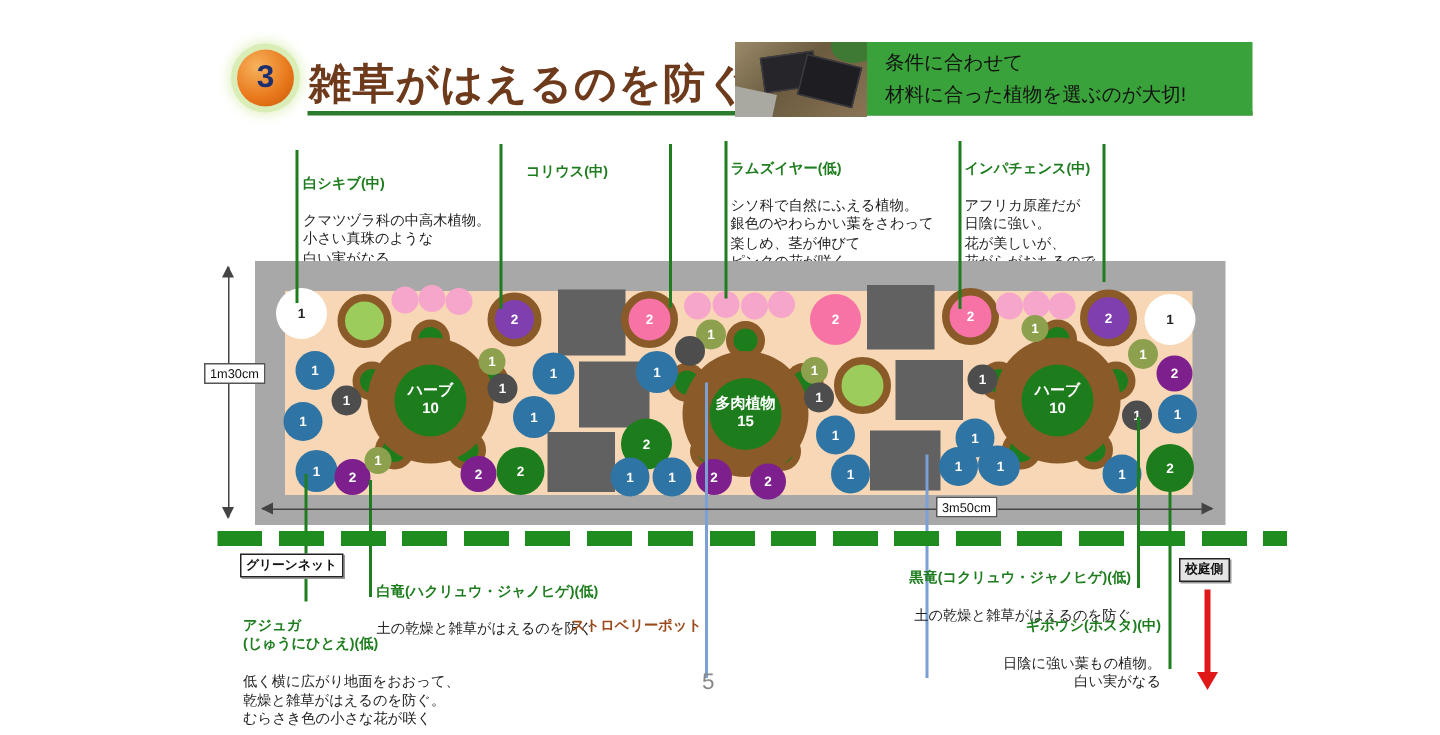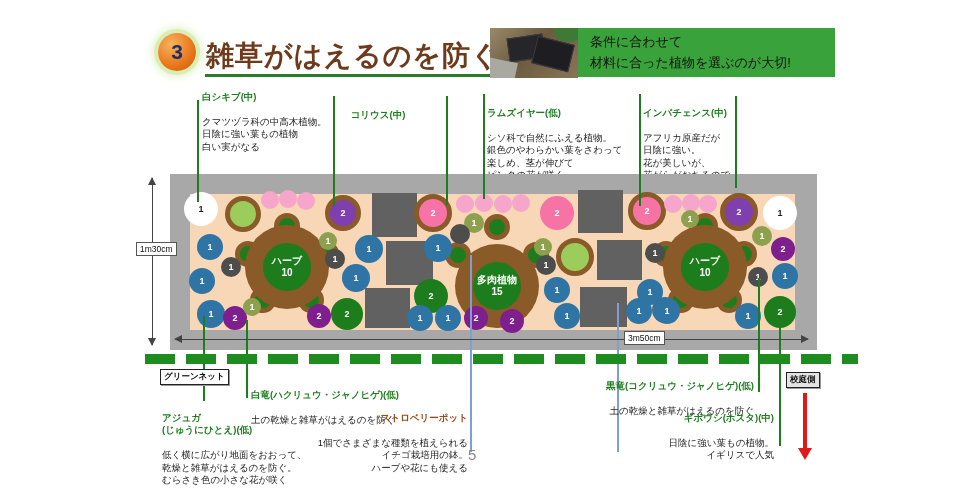--- a/index.html
+++ b/index.html
@@ -93,24 +93,24 @@
     <div class="tray1"></div>
     <div class="tray2"></div>
     <div class="leaf"></div>
     <div class="curb"></div>
   </div>
   <div class="note-panel">
     <div class="note-text">条件に合わせて
 材料に合った植物を選ぶのが大切!</div>
   </div>
 
-  <div class="ann" style="left:202px;top:78px;">
+  <div class="ann" style="left:202px;top:104px;">
     <div class="t">白シキブ(中)</div>
     <div>クマツヅラ科の中高木植物。
-日陰に強い葉もの植物
+小さい真珠のような
 白い実がなる</div>
   </div>
   <div class="ann center" style="left:324px;top:96px;width:108px;">
     <div class="t">コリウス(中)</div>
   </div>
   <div class="ann" style="left:643px;top:94px;">
     <div class="t">インパチェンス(中)</div>
     <div>アフリカ原産だが
 日陰に強い。
 花が美しいが、
@@ -161,21 +161,21 @@
       </div>
       <div class="petal" style="left: 508.099px; top: 288.17px; width: 26px; height: 26px;">
         <div class="petal-in"></div>
       </div>
       <div class="petal" style="left: 459.901px; top: 288.17px; width: 26px; height: 26px;">
         <div class="petal-in"></div>
       </div>
       <div class="petal" style="left: 445.007px; top: 242.33px; width: 26px; height: 26px;">
         <div class="petal-in"></div>
       </div>
-      <div class="flower-outer" style="left: 455px; top: 244px; width: 84px; height: 84px;">
+      <div class="flower-outer" style="left: 455px; top: 234px; width: 84px; height: 84px;">
         <div class="flower-inner">多肉植物
 15</div>
       </div>
       <div class="petal" style="left: 692px; top: 213px; width: 26px; height: 26px;">
         <div class="petal-in"></div>
       </div>
       <div class="petal" style="left: 730.993px; top: 241.33px; width: 26px; height: 26px;">
         <div class="petal-in"></div>
       </div>
       <div class="petal" style="left: 716.099px; top: 287.17px; width: 26px; height: 26px;">
@@ -276,28 +276,25 @@
   </div>
   <div class="ann" style="left:162px;top:399px;">
     <div class="t">アジュガ
 (じゅうにひとえ)(低)</div>
     <div>低く横に広がり地面をおおって、
 乾燥と雑草がはえるのを防ぐ。
 むらさき色の小さな花が咲く</div>
   </div>
   <div class="ann right" style="right:492px;top:399px;">
     <div class="t brown">ストロベリーポット</div>
-    <div>1個でさまざまな種類を植えられる
-イチゴ栽培用の鉢。
-ハーブや花にも使える</div>
   </div>
   <div class="ann right" style="right:206px;top:367px;">
     <div class="t">黒竜(コクリュウ・ジャノヒゲ)(低)</div>
     <div>土の乾燥と雑草がはえるのを防ぐ</div>
   </div>
   <div class="ann right" style="right:186px;top:399px;">
     <div class="t">ギボウシ(ホスタ)(中)</div>
     <div>日陰に強い葉もの植物。
-イギリスで人気</div>
+白い実がなる</div>
   </div>
 
   <div class="page-num">5</div>
 </div>
 
 </body></html>

